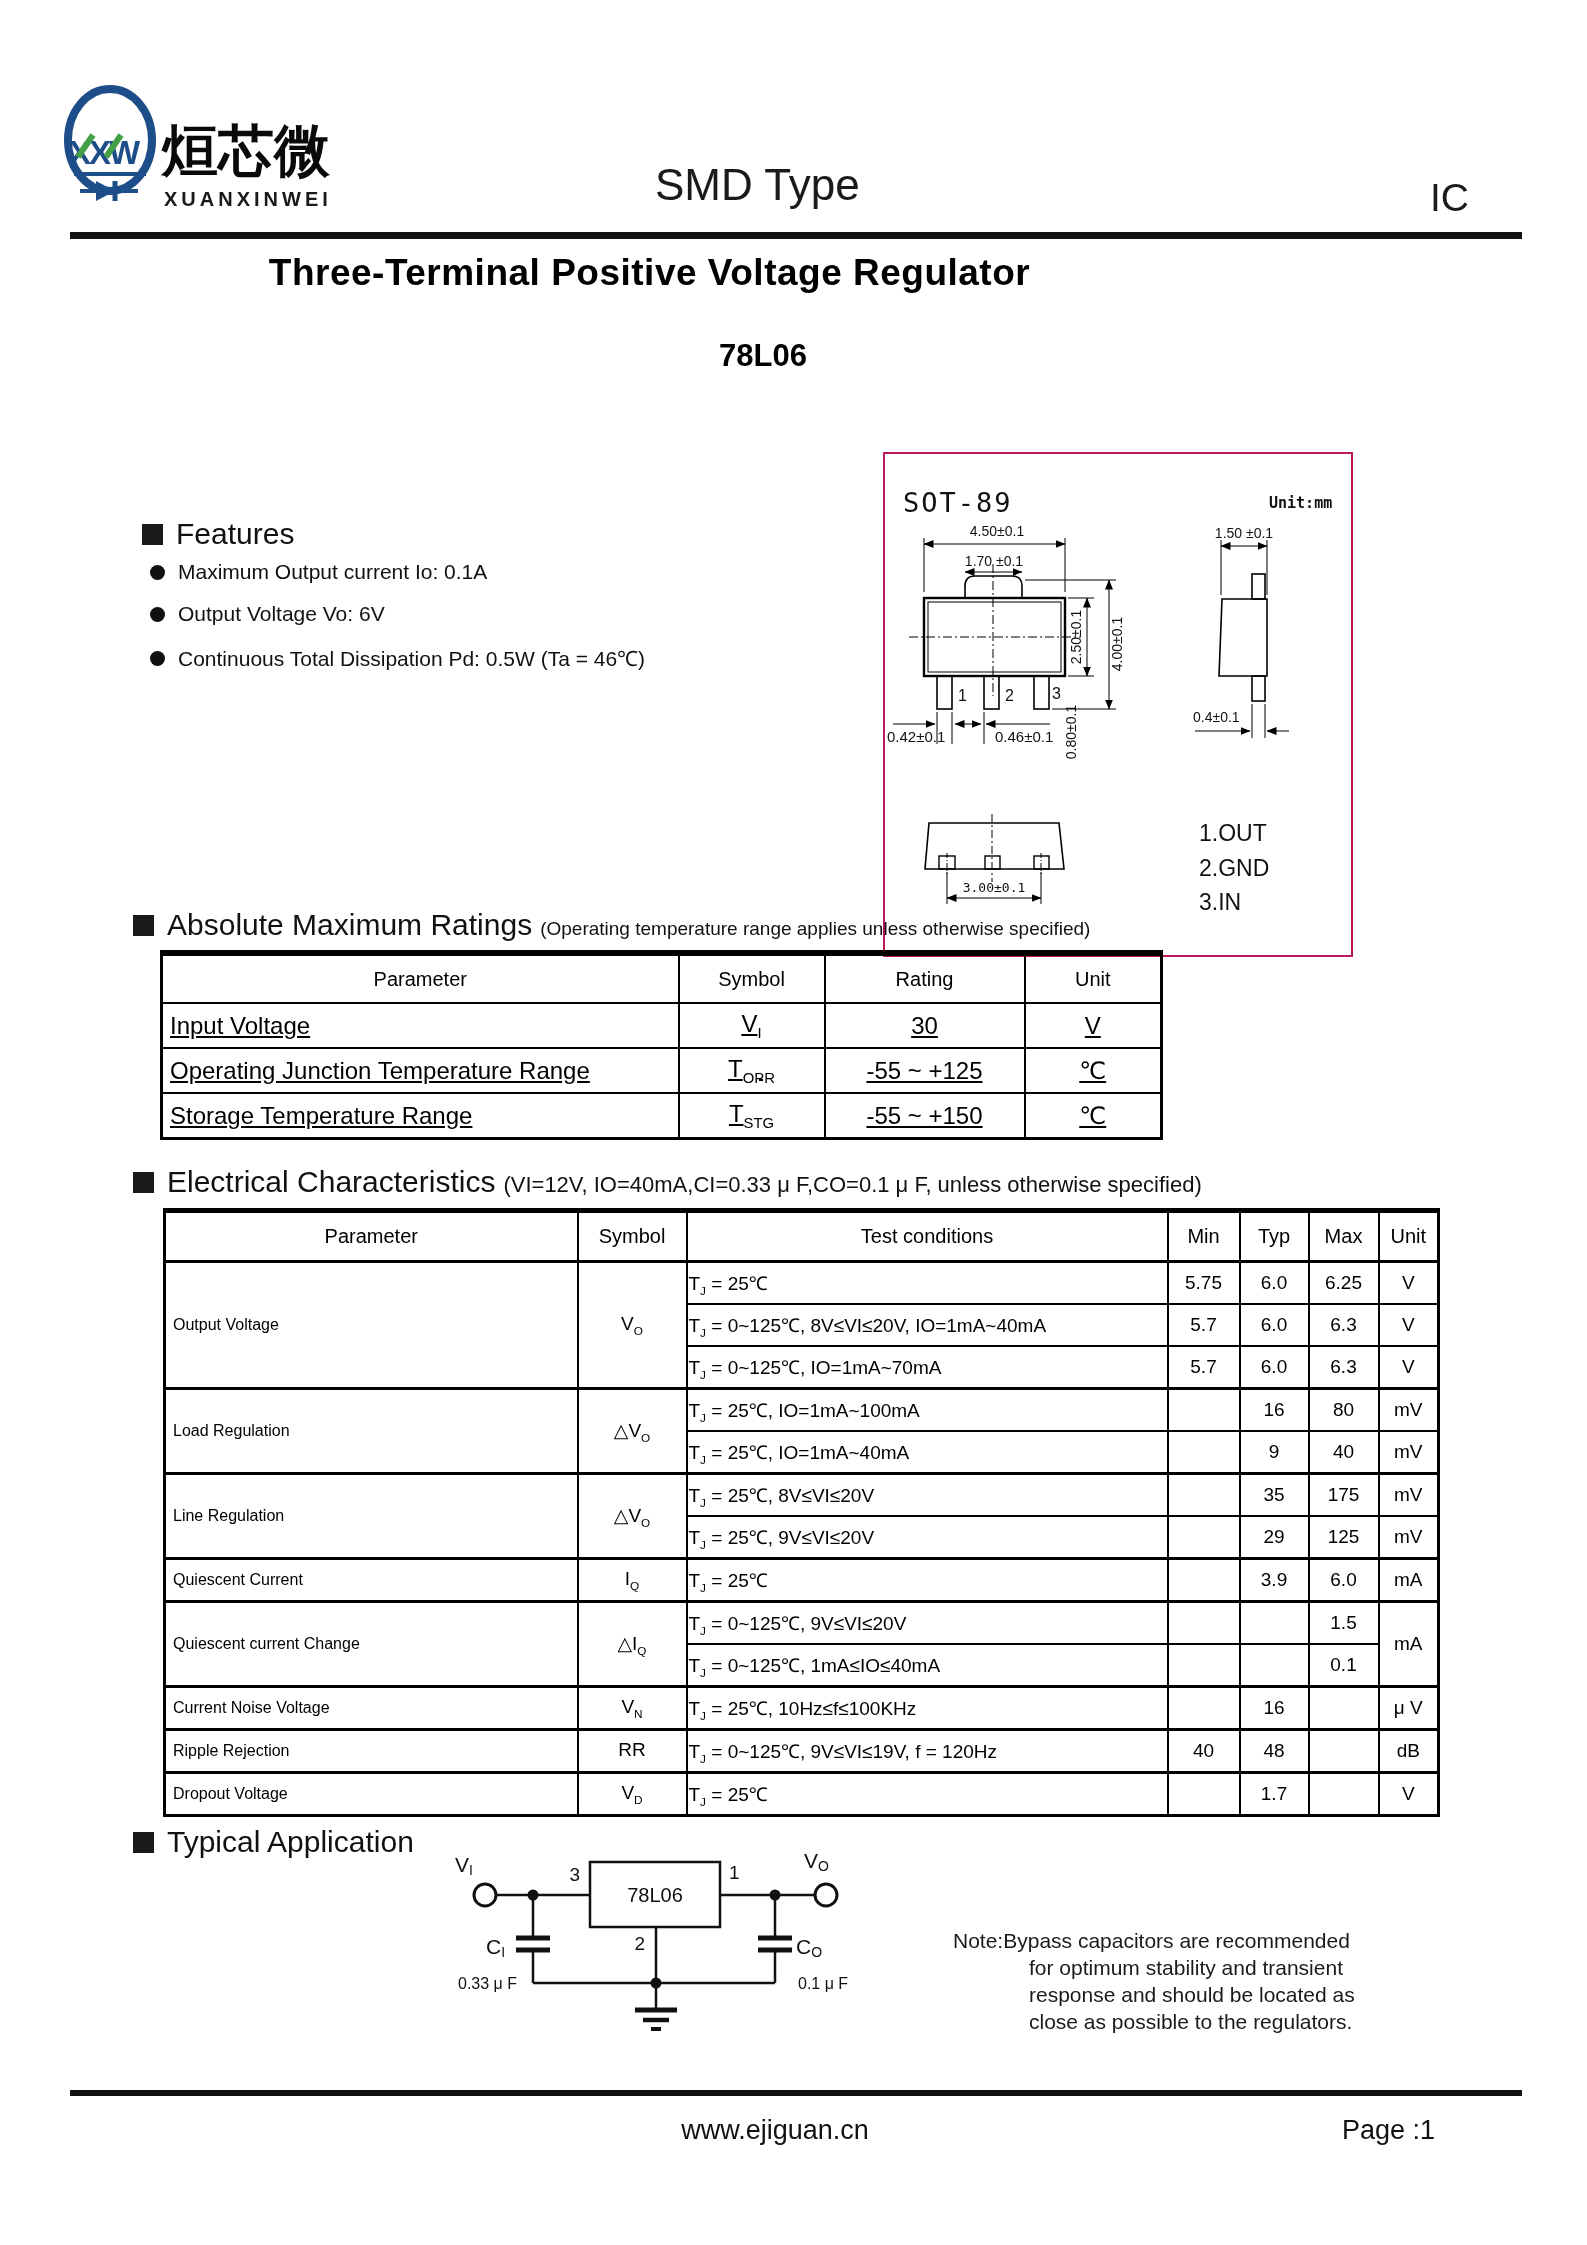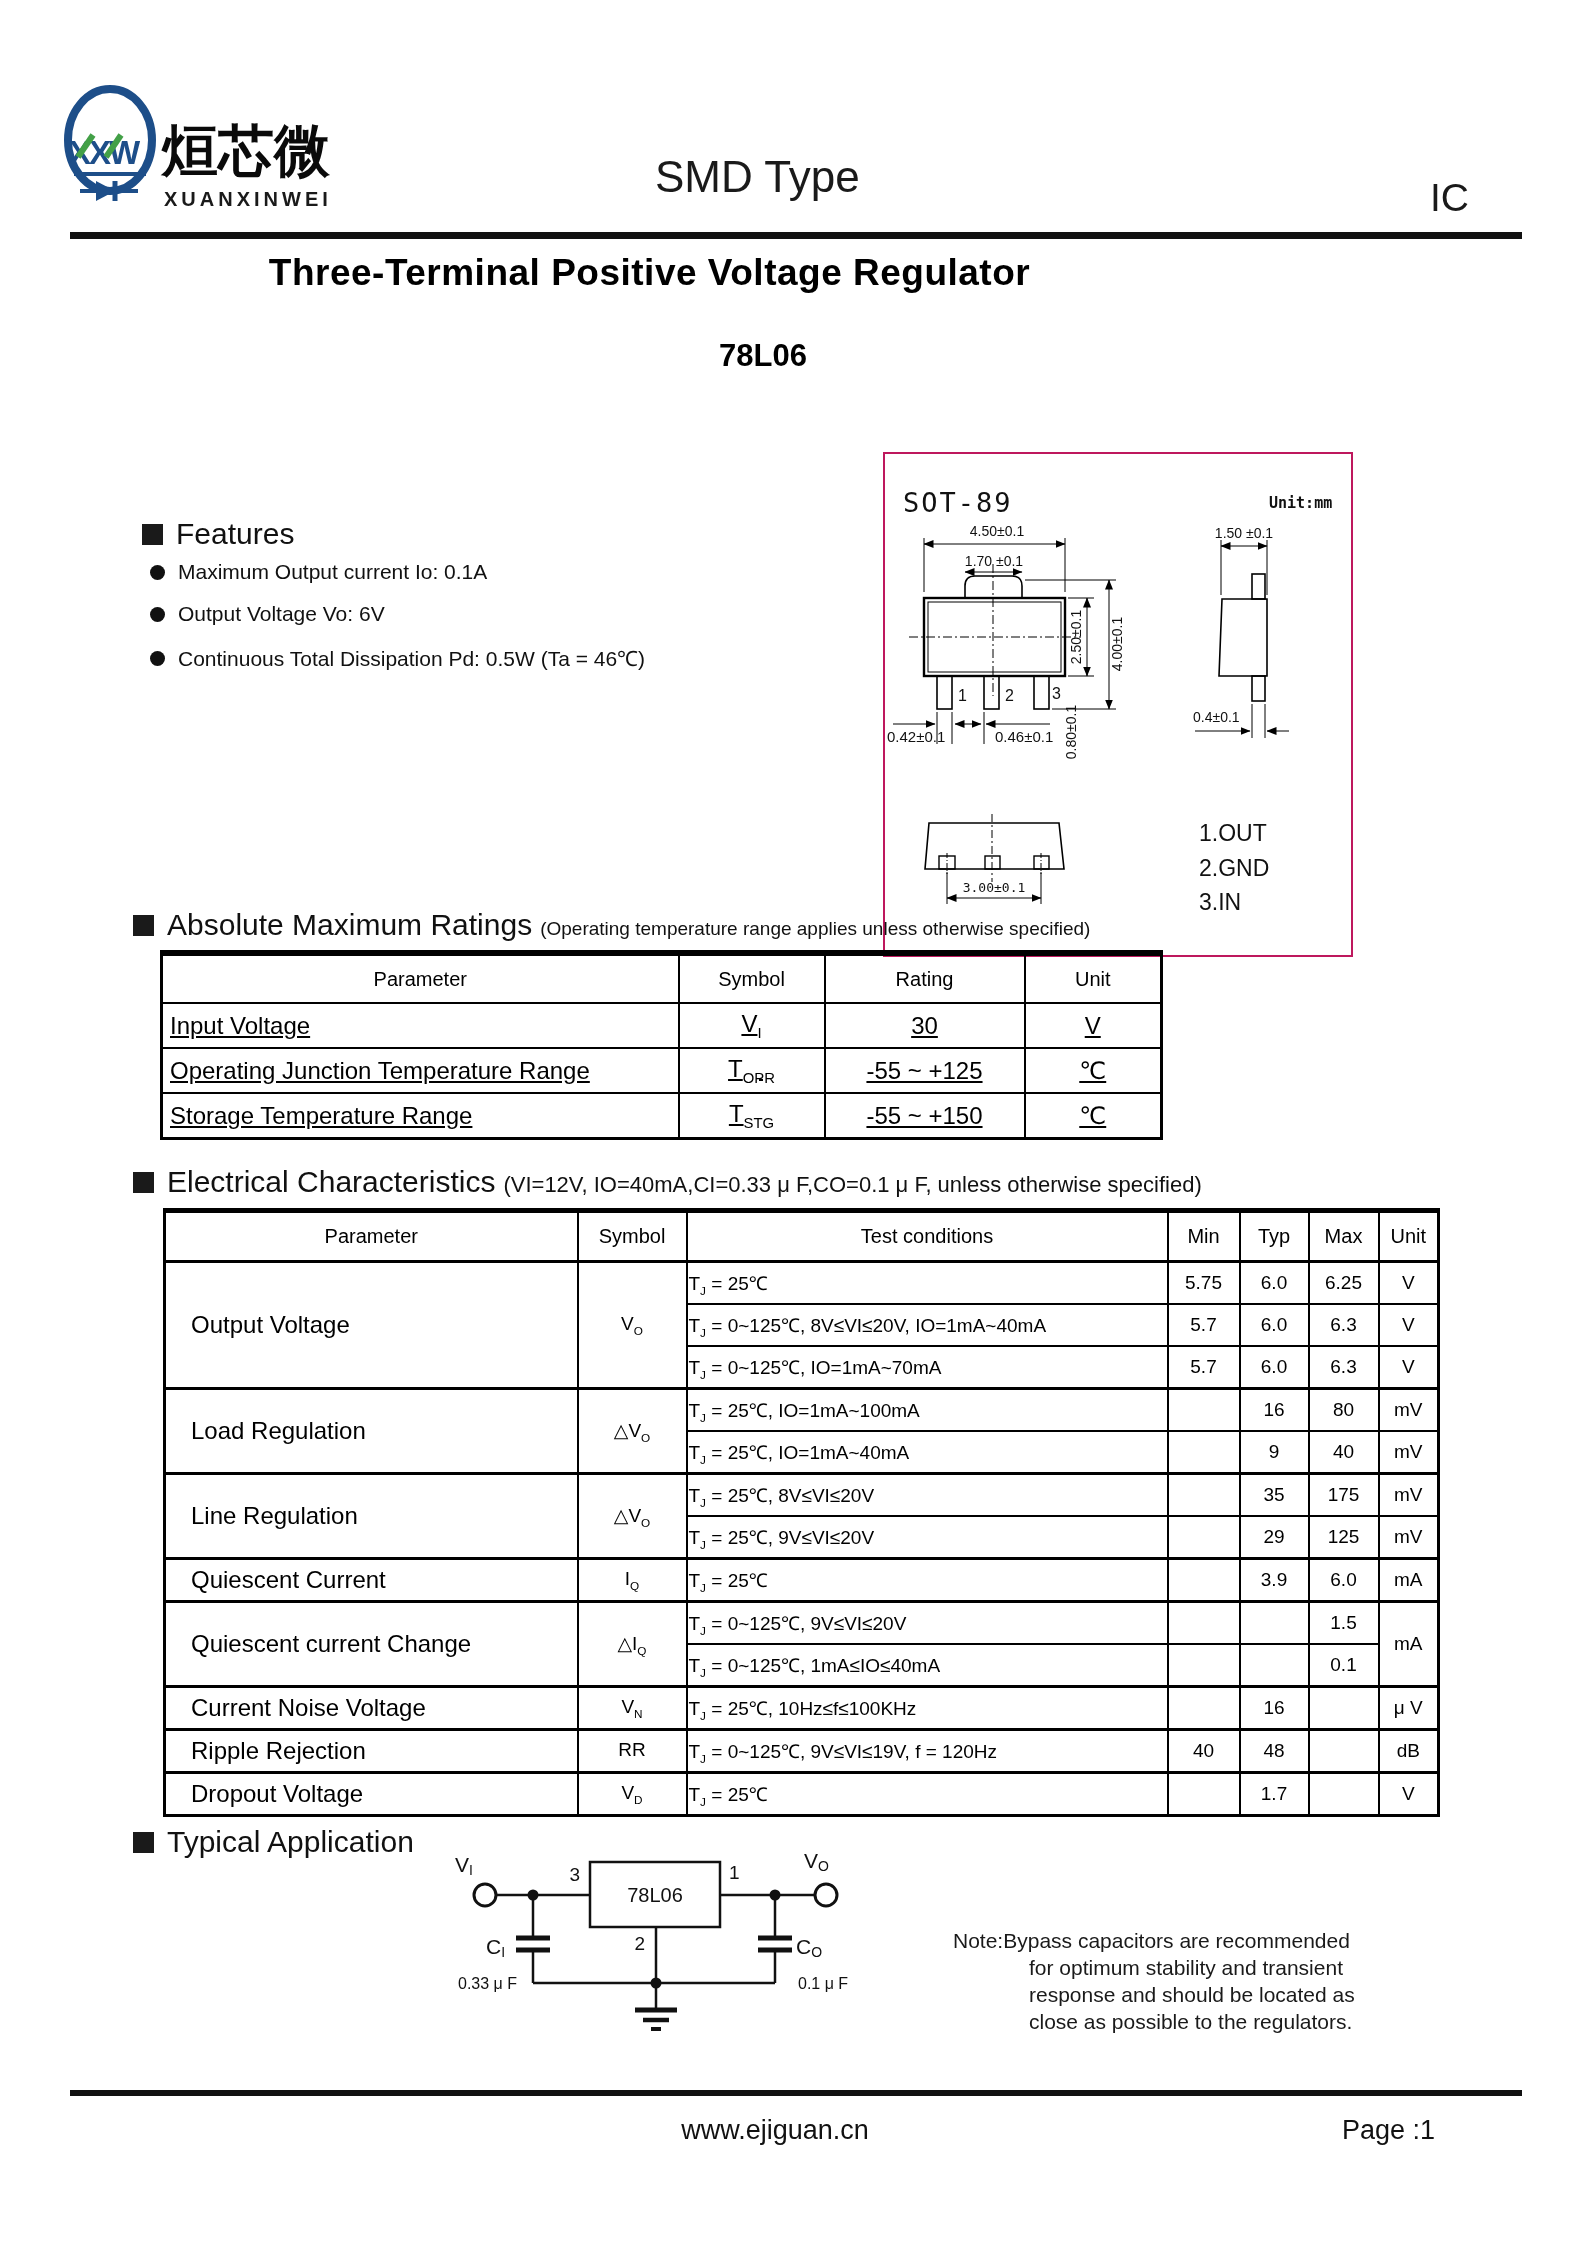--- a/index.html
+++ b/index.html
@@ -36,21 +36,21 @@
   
   table{border-collapse:collapse;table-layout:fixed;}
   th,td{border:2px solid #000;overflow:hidden;}
   .amr-t{width:1000px;border:3px solid #000;border-top:6px solid #000;}
   .amr-t th{height:44px;font-size:20px;font-weight:normal;}
   .amr-t td{height:41px;font-size:24px;text-align:center;text-decoration:underline;}
   .amr-t td.p{text-align:left;padding-left:7px;}
   .ec-t{width:1274px;border:3px solid #000;border-top:5px solid #000;}
   .ec-t th{height:45px;font-size:20px;font-weight:normal;}
   .ec-t td{height:38px;font-size:19px;text-align:center;}
-  .ec-t td.p{text-align:left;padding-left:25px;font-size:24px;}
+  .ec-t td.p{text-align:left;padding-left:7px;font-size:16px;}
   .ec-t td.c{text-align:left;}
   .ec-t tr.g td{border-top:3px solid #000;}
   sub{font-size:.62em;}
   .deg{font-family:"DejaVu Sans",sans-serif;}
 
   
   .note-line{font-size:21px;line-height:27px;color:#1a1a1a;}
   .note-line.ind{padding-left:76px;}
   .site{width:1550px;text-align:center;font-size:27px;color:#111;}
   .pageno{font-size:27px;color:#111;}
@@ -69,21 +69,21 @@
     <g>
       <polygon points="38,103 38,123 57,113" fill="#1d4e89"></polygon>
       <line x1="57" y1="103" x2="57" y2="123" stroke="#1d4e89" stroke-width="5"></line>
       <line x1="22" y1="113" x2="38" y2="113" stroke="#1d4e89" stroke-width="4"></line>
       <line x1="57" y1="113" x2="80" y2="113" stroke="#1d4e89" stroke-width="4"></line>
     </g>
     <text x="104" y="92" font-size="56" font-weight="bold" fill="#0a0a0a" font-family="DejaVu Sans, sans-serif">烜芯微</text>
     <text x="106" y="128" font-size="20" font-weight="bold" fill="#1a1a1a" letter-spacing="4">XUANXINWEI</text>
   </svg>
 
-  <div class="abs doc-type" style="left:655px;top:152px;text-align:right;">SMD Type</div>
+  <div class="abs doc-type" style="left:655px;top:160px;text-align:right;">SMD Type</div>
   <div class="abs category" style="left:1430px;top:176px;">IC</div>
   <div class="abs rule" style="left:70px;top:232px;width:1452px;"></div>
 
   <div class="abs main-title" style="left:0;top:252px;">Three-Terminal Positive Voltage Regulator</div>
   <div class="abs part-no" style="left:0;top:338px;">78L06</div>
 
   <div class="abs pkg-box" style="left:883px;top:408px;width:466px;height:501px;">
     <svg width="466" height="501" viewBox="0 0 466 501">
       <defs>
         <marker id="ah" markerWidth="10" markerHeight="8" refX="9.5" refY="4" orient="auto-start-reverse">

